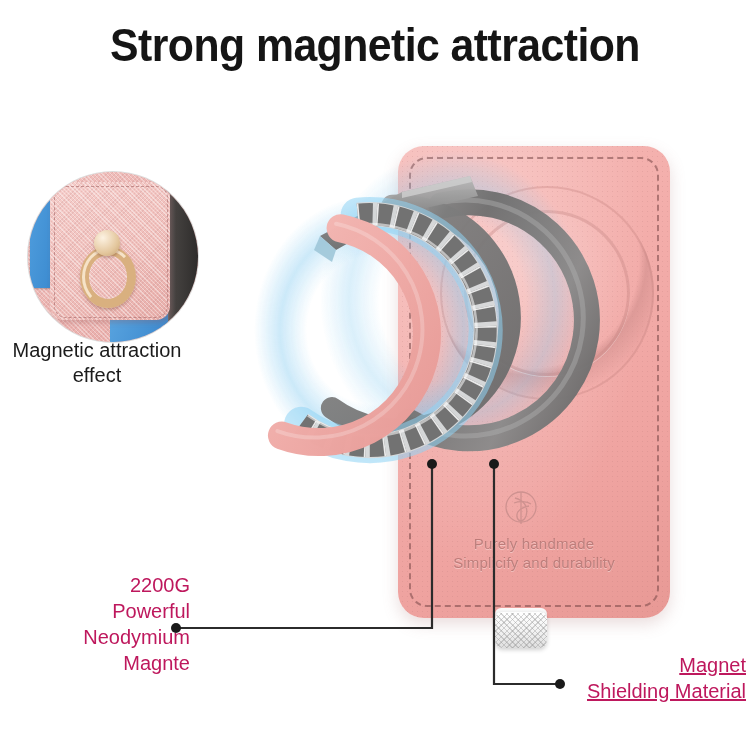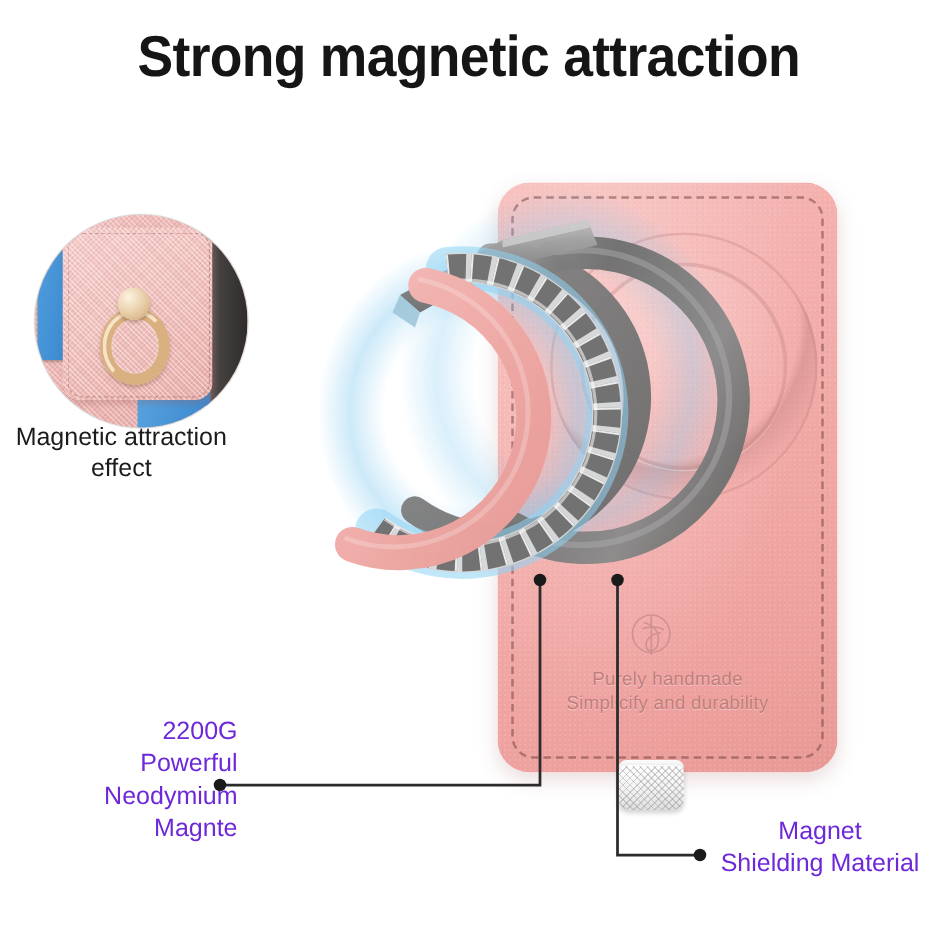--- a/index.html
+++ b/index.html
@@ -180,28 +180,28 @@
     position:absolute;left:495px;top:608px;width:52px;height:12px;
     border-radius:6px;
     background:linear-gradient(180deg,#fbfbfb,#e9e9e9);
   }
 
   
   .vec{position:absolute;left:0;top:0;width:750px;height:750px;}
 
   
   .label{
-    position:absolute;color:#6d28d9;font-size:20px;line-height:26px;
+    position:absolute;color:#be185d;font-size:20px;line-height:26px;
     white-space:pre-line;
   }
   .label-left{
     left:36px;top:572px;width:154px;text-align:right;
   }
   .label-right{
-    left:566px;top:652px;width:180px;text-align:center;
+    left:566px;top:652px;width:180px;text-align:right;text-decoration:underline;
   }
 </style>
 </head>
 <body>
 
 <div id="stage">
 
   <div class="title">Strong magnetic attraction</div>
 
   <div class="inset-wrap">

